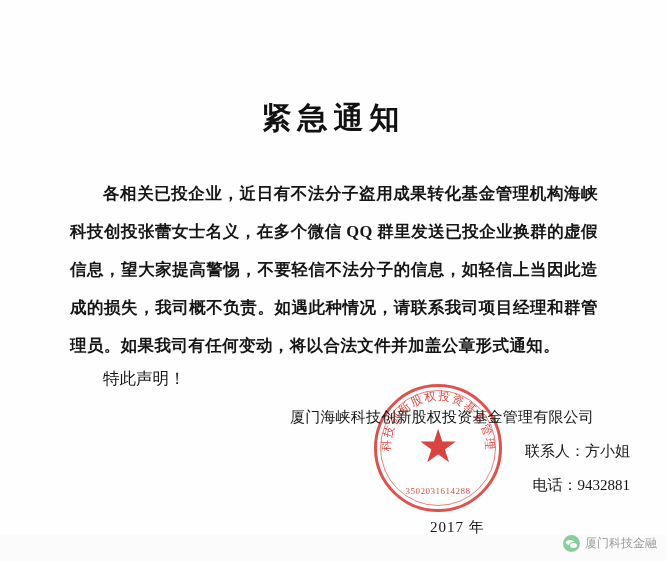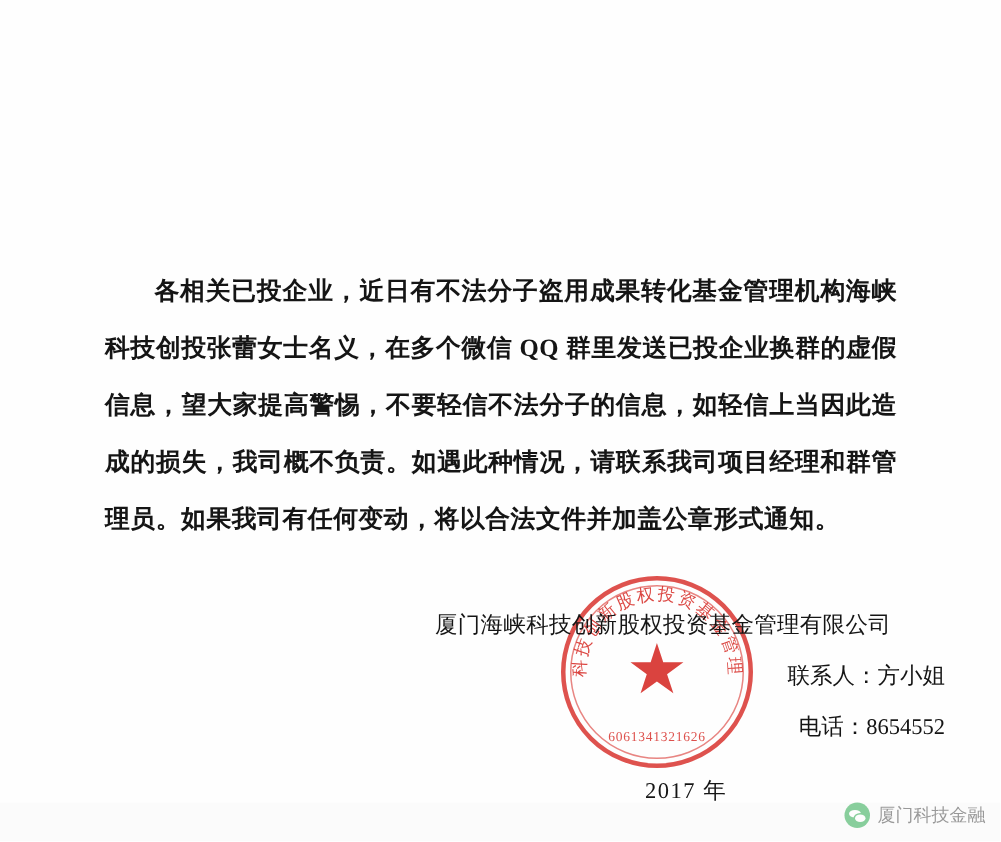--- a/index.html
+++ b/index.html
@@ -209,48 +209,52 @@
     width: 667px;
     height: 26px;
     background: #fbfbfb;
   }
 </style>
 </head>
 <body>
 
 <div class="page">
 
+  <div class="doc-title">紧急通知</div>
 
   <div class="body-text">
     <p>各相关已投企业，近日有不法分子盗用成果转化基金管理机构海峡科技创投张蕾女士名义，在多个微信 QQ 群里发送已投企业换群的虚假信息，望大家提高警惕，不要轻信不法分子的信息，如轻信上当因此造成的损失，我司概不负责。如遇此种情况，请联系我司项目经理和群管理员。如果我司有任何变动，将以合法文件并加盖公章形式通知。</p>
   </div>
 
+  <div class="declaration">
+    <span>特此声明！</span>
+  </div>
 
   <div class="seal">
     <div class="ring"></div>
     <div class="ring-inner"></div>
     <svg class="seal-arc" viewBox="0 0 128 128">
       <defs>
         <path id="sealArcPath" d="M 16,64 A 48,48 0 0 1 112,64"></path>
       </defs>
       <text>
         <textPath href="#sealArcPath" startOffset="50%" text-anchor="middle">厦门海峡科技创新股权投资基金管理有限公司</textPath>
       </text>
     </svg>
     <div class="star">★</div>
-    <div class="seal-bottom">6061341321626</div>
+    <div class="seal-bottom">3502031614288</div>
   </div>
 
   <div class="signature-block">
     <div class="sig-company">厦门海峡科技创新股权投资基金管理有限公司</div>
     <div class="sig-row">
       <span class="sig-label">联系人：</span><span class="sig-value">方小姐</span>
     </div>
     <div class="sig-row">
-      <span class="sig-label">电话：</span><span class="sig-value">8654552</span>
+      <span class="sig-label">电话：</span><span class="sig-value">9432881</span>
     </div>
   </div>
 
   <div class="sig-date">2017 年</div>
 
   <div class="page-edge"></div>
 
   <div class="wm">
     <div class="wm-logo"></div>
     <div class="wm-text">厦门科技金融</div>

